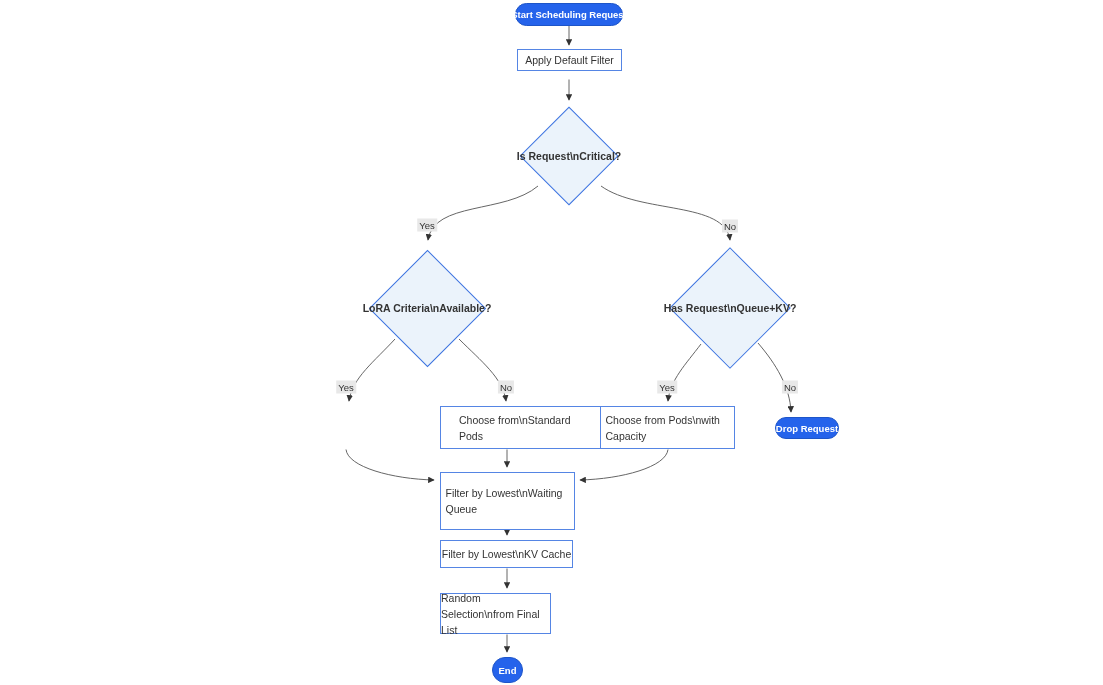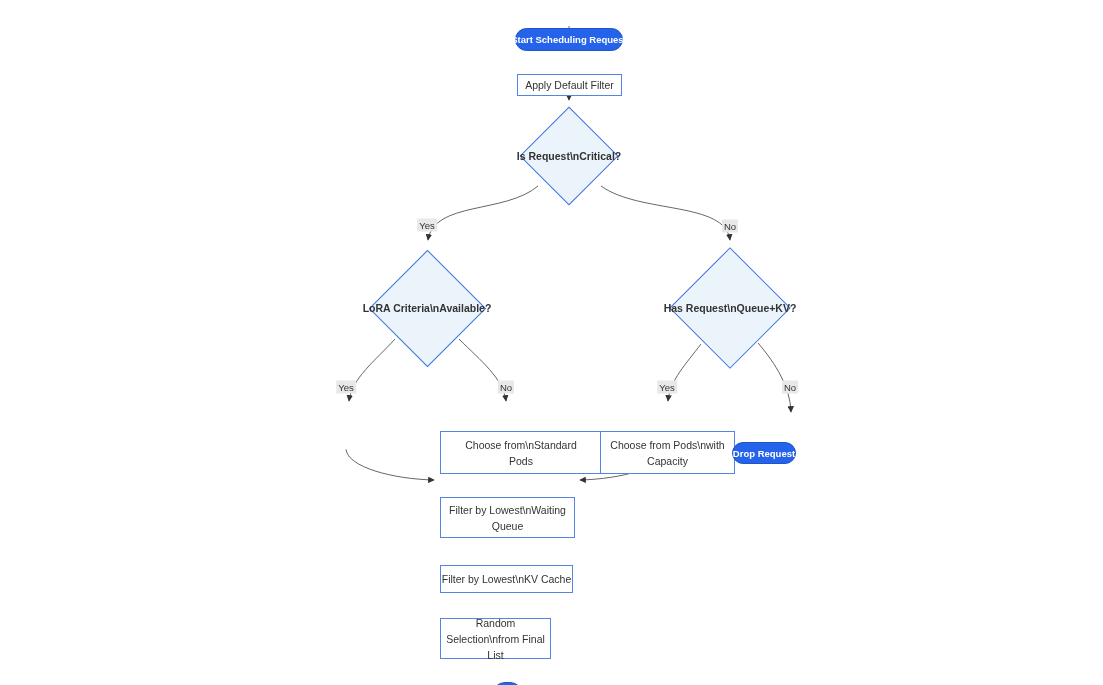--- a/index.html
+++ b/index.html
@@ -11,21 +11,21 @@
     font-family: "Liberation Sans", "DejaVu Sans", sans-serif;
     color: #333333;
     overflow: hidden;
   }
   #edges {
     position: absolute;
     left: 0; top: 0;
     width: 1103px; height: 685px;
     pointer-events: none;
   }
-  .node { position: absolute; display: flex; align-items: center; justify-content: center; text-align: center; box-sizing: border-box; margin-top: 25px; }
+  .node { position: absolute; display: flex; align-items: center; justify-content: center; text-align: left; box-sizing: border-box; }
   .stadium {
     background: #2563eb;
     color: #ffffff;
     font-size: 9.5px;
     font-weight: 700;
     border: 1px solid #1e55c8;
     border-radius: 999px;
     white-space: nowrap;
     z-index: 3;
   }
@@ -118,25 +118,25 @@
 
 
   <div class="node rect" style="left:440px; top:406px; width:162px; height:43px;">
     <span class="lbl">Choose from\nStandard Pods</span>
   </div>
 
   <div class="node rect" style="left:600px; top:406px; width:135px; height:43px;">
     <span class="lbl">Choose from Pods\nwith Capacity</span>
   </div>
 
-  <div class="node stadium" style="left:732px; top:417px; width:64px; height:22px;">
+  <div class="node stadium" style="left:775px; top:417px; width:64px; height:22px;">
     <span>Drop Request</span>
   </div>
 
-  <div class="node rect" style="left:440px; top:472px; width:135px; height:41px;">
+  <div class="node rect" style="left:440px; top:472px; width:135px; height:58px;">
     <span class="lbl">Filter by Lowest\nWaiting Queue</span>
   </div>
 
   <div class="node rect" style="left:440px; top:540px; width:133px; height:28px;">
     <span class="lbl one-line">Filter by Lowest\nKV Cache</span>
   </div>
 
   <div class="node rect" style="left:440px; top:593px; width:111px; height:41px;">
     <span class="lbl">Random Selection\nfrom Final List</span>
   </div>

